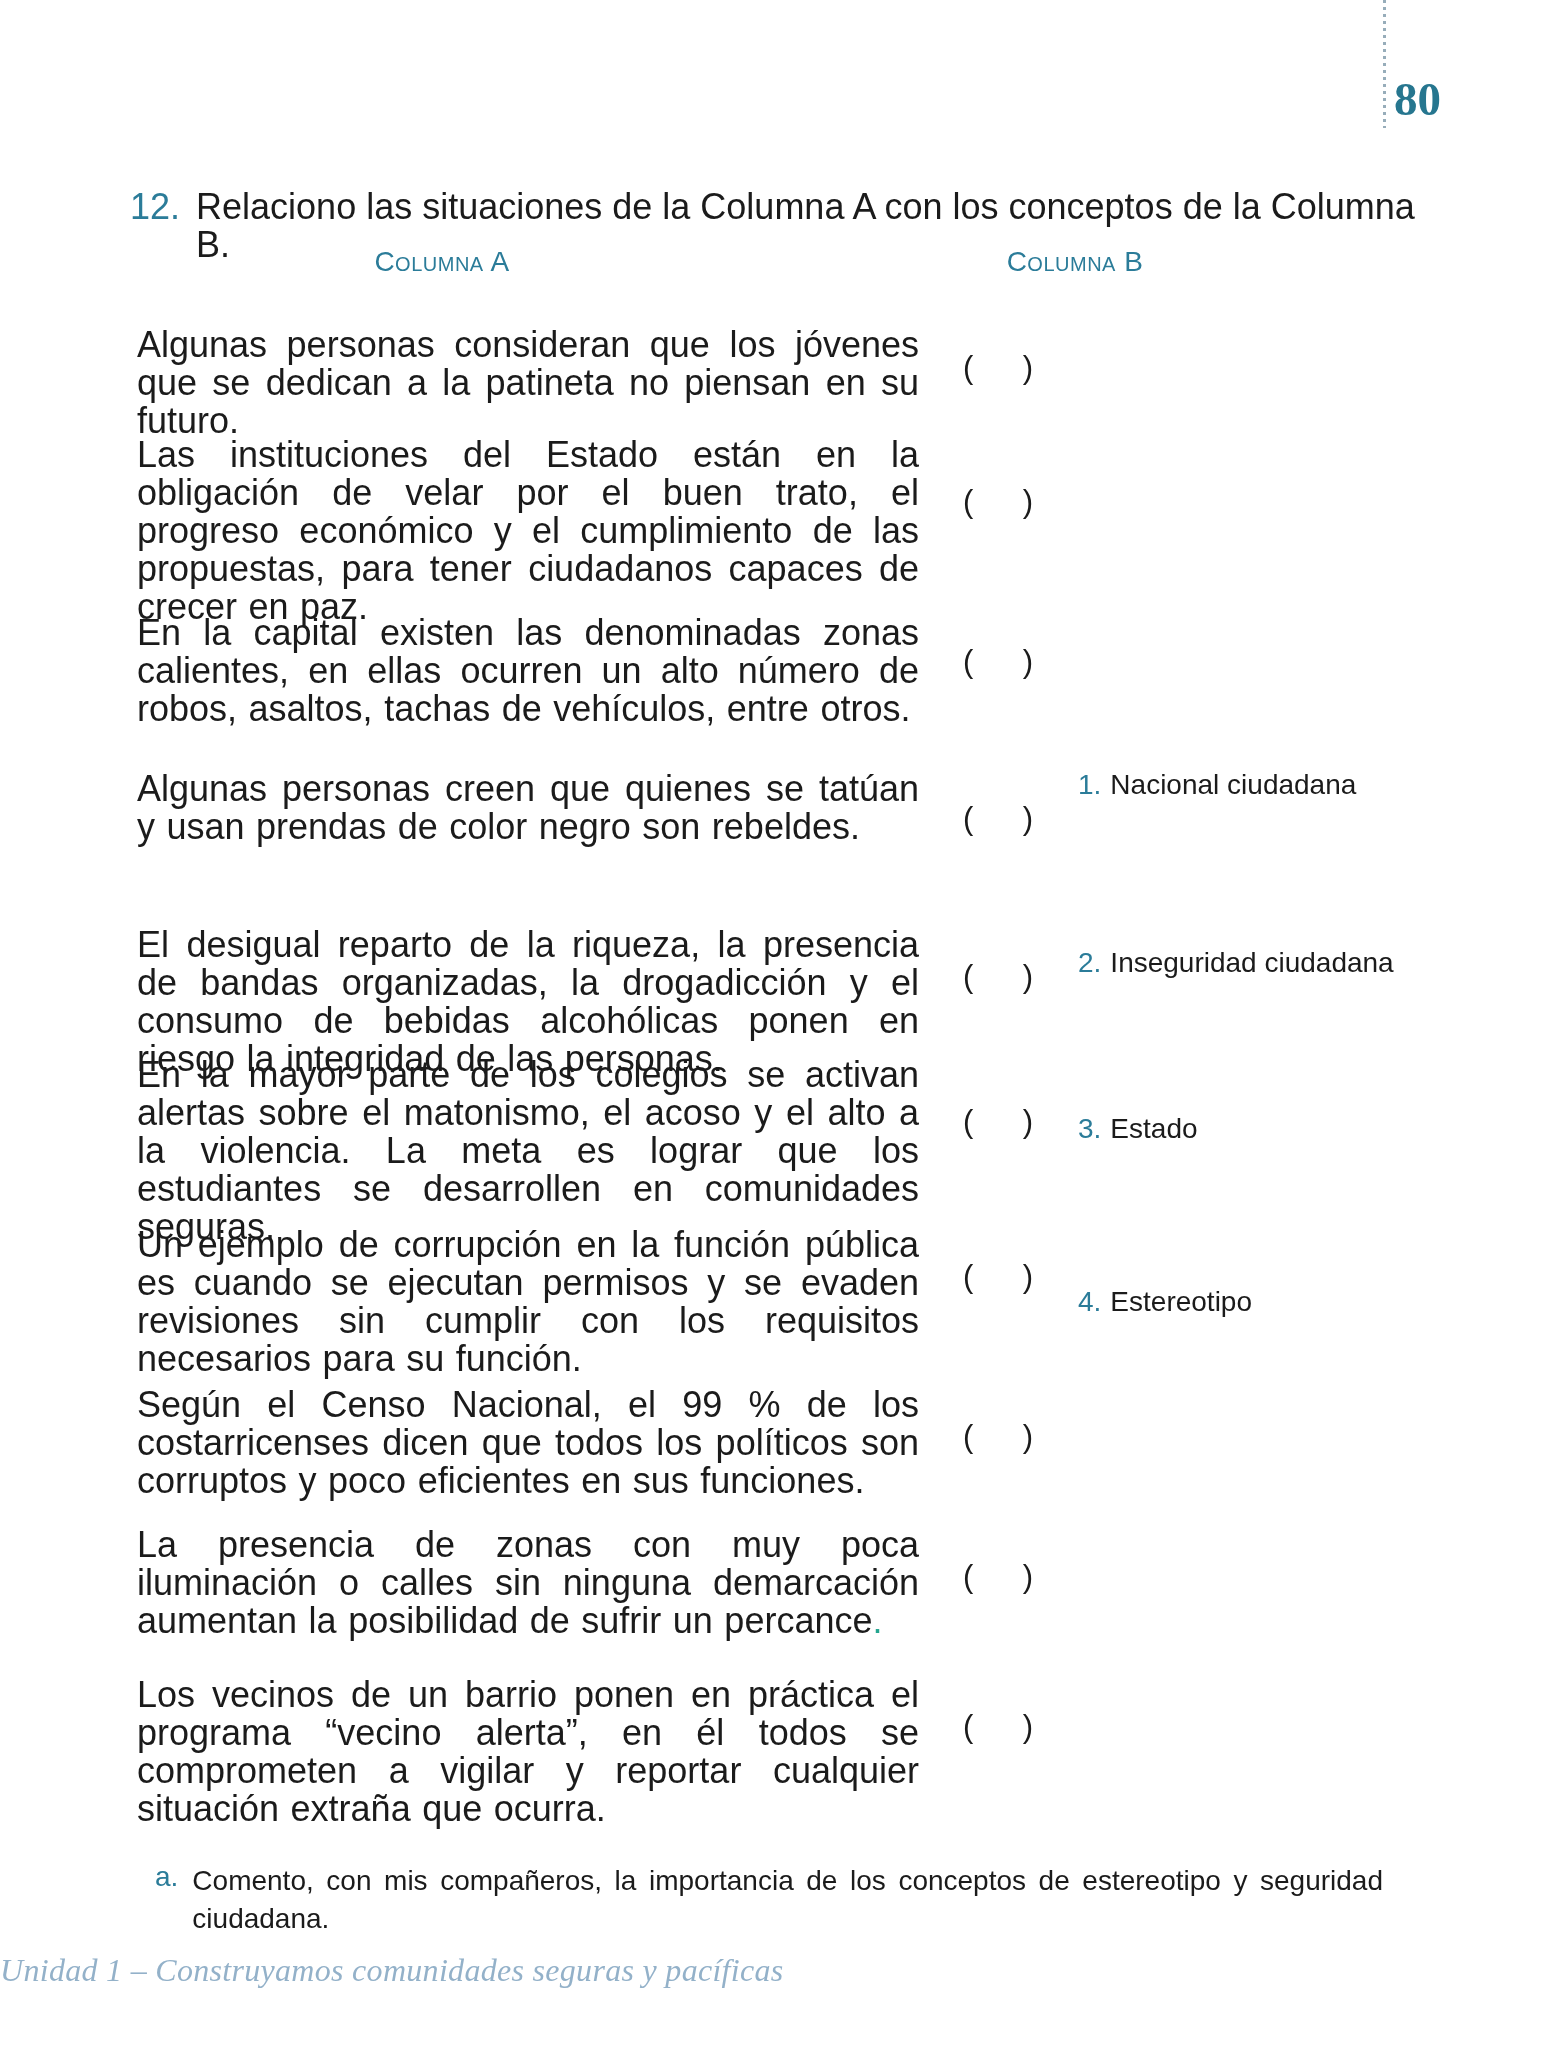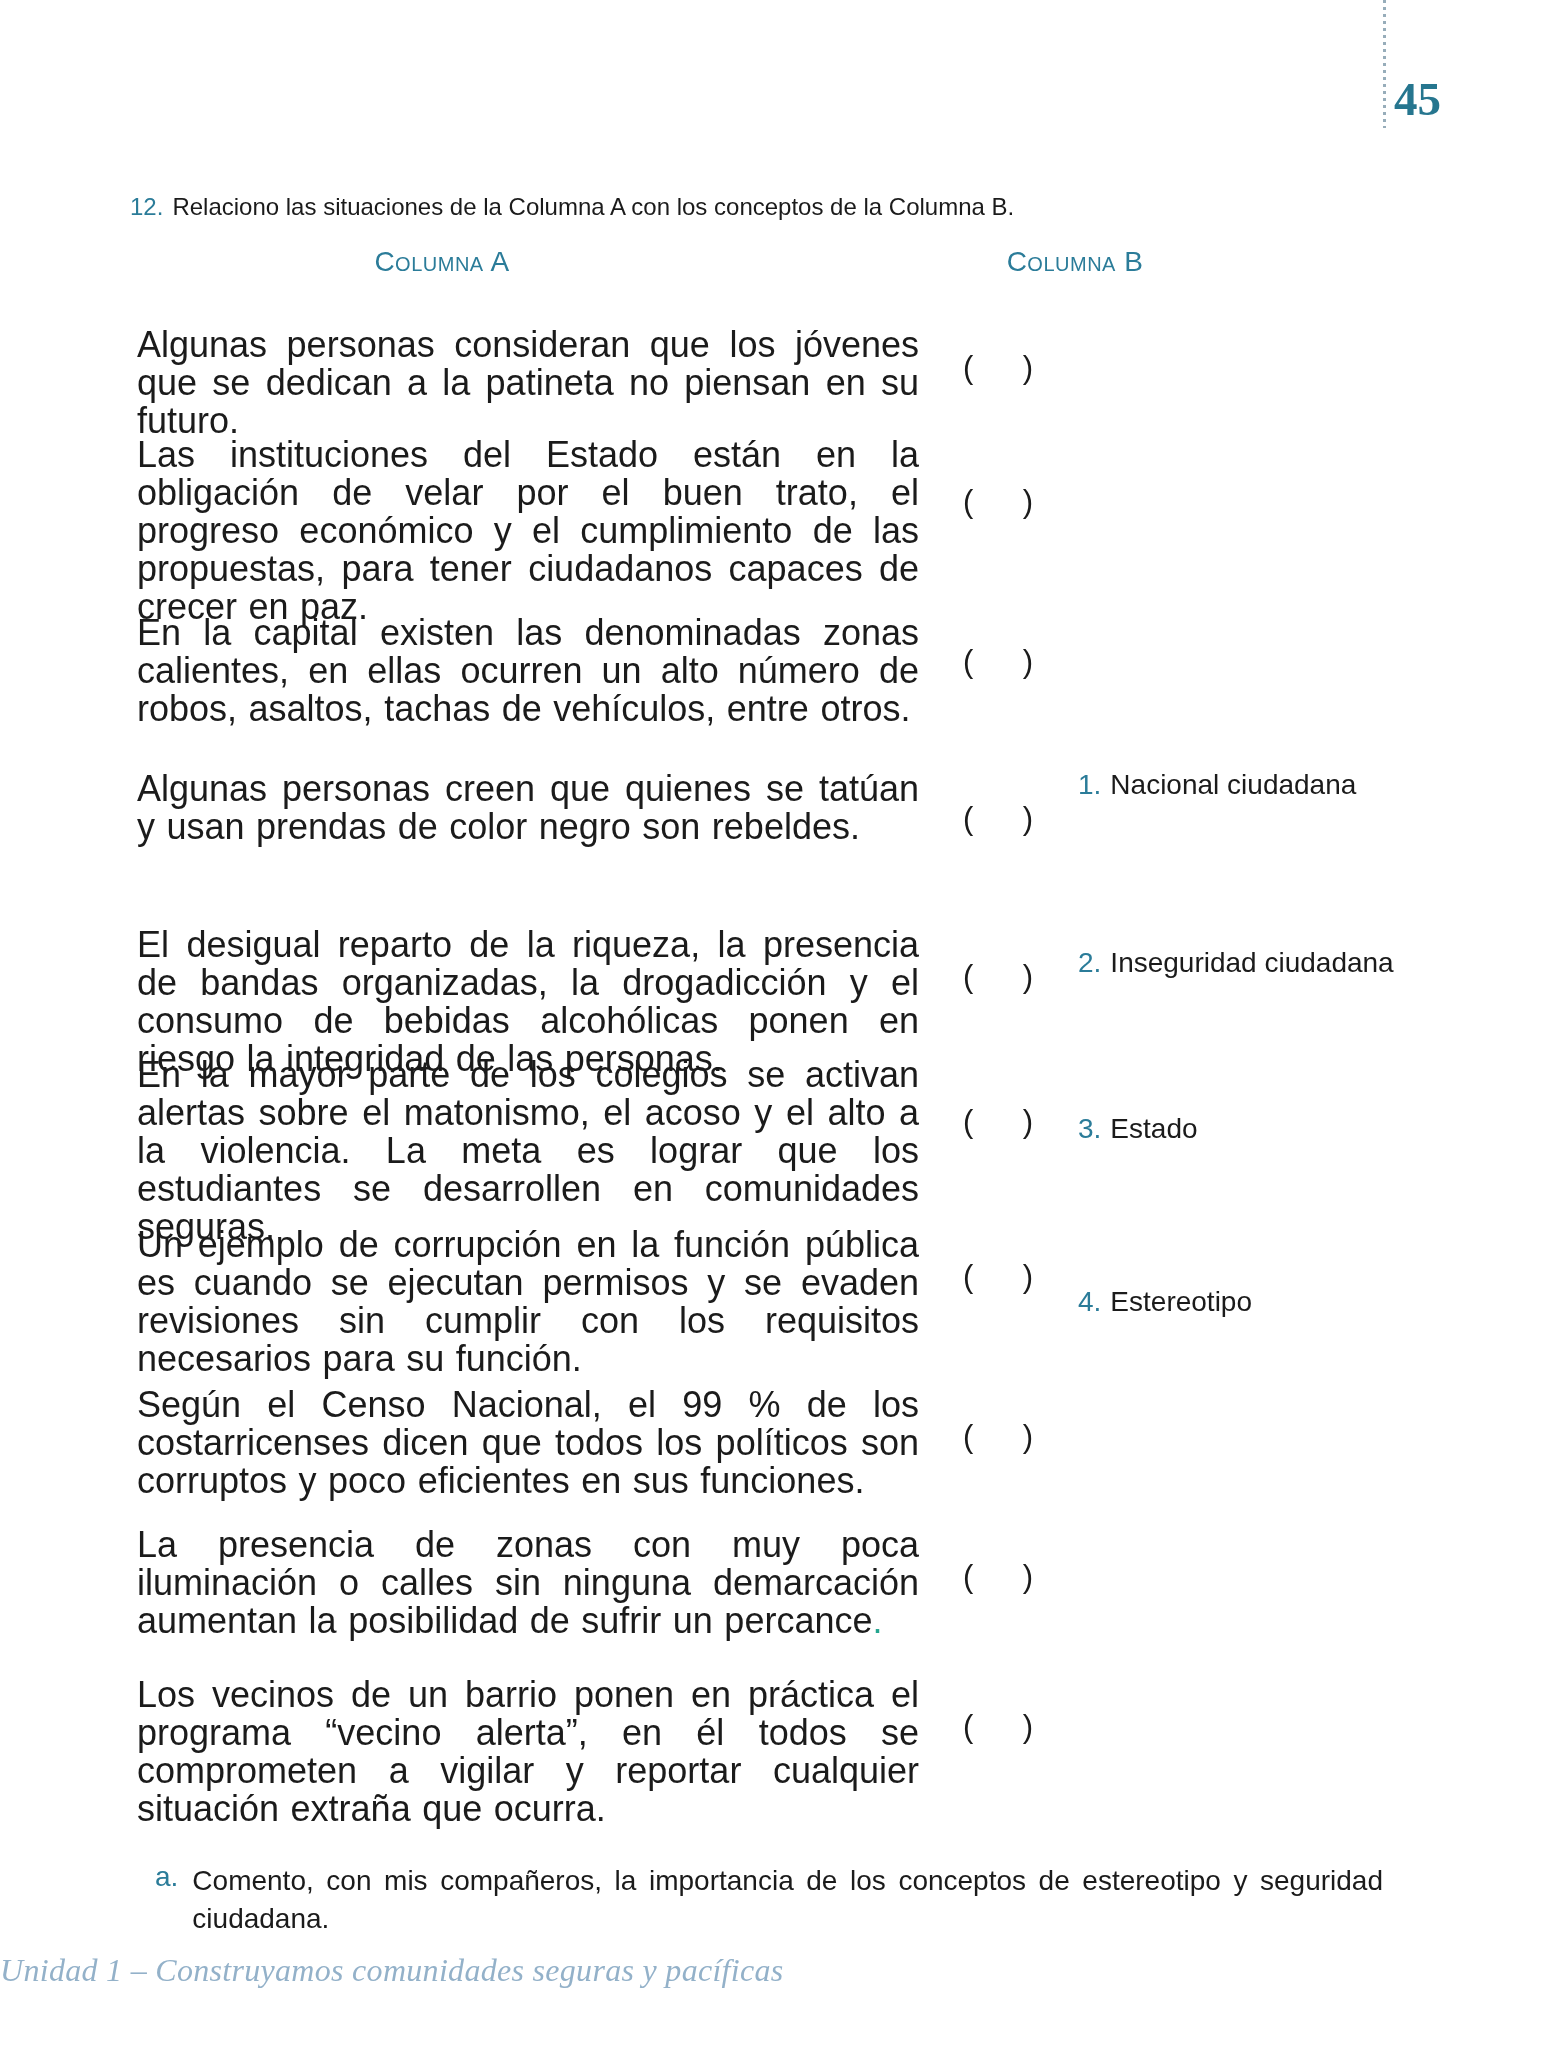--- a/index.html
+++ b/index.html
@@ -21,21 +21,21 @@
   }
   .pagenum{
     position:absolute;left:1394px;top:76px;
     font-family:"Liberation Serif", serif;font-weight:bold;
     font-size:47px;color:#26768f;line-height:1;
   }
 
   
   .heading{
     position:absolute;left:130px;top:188px;width:1300px;
-    font-size:24px;line-height:38px;display:flex;gap:9px;
+    font-size:36px;line-height:38px;display:flex;gap:16px;
   }
 
   
   .colhead{
     position:absolute;top:246px;width:240px;text-align:center;
     font-variant:small-caps;font-size:28px;color:#2b7c99;letter-spacing:.5px;
   }
   .ha{left:322px;}
   .hb{left:955px;}
 
@@ -77,21 +77,21 @@
     font-family:"Liberation Serif", serif;font-style:italic;
     font-size:32px;color:#93b1c9;letter-spacing:.3px;
   }
 </style>
 </head>
 <body>
 
 <div class="page">
 
   <div class="dotline"></div>
-  <div class="pagenum">45</div>
+  <div class="pagenum">80</div>
 
   <div class="heading">
     <span class="accent">12.</span>
     <span>Relaciono las situaciones de la Columna A con los conceptos de la Columna B.</span>
   </div>
 
   <div class="colhead ha">Columna A</div>
   <div class="colhead hb">Columna B</div>
 
   <div class="ca t0"><p>Algunas personas consideran que los jóvenes que se dedican a la patineta no piensan en su futuro.</p></div>

